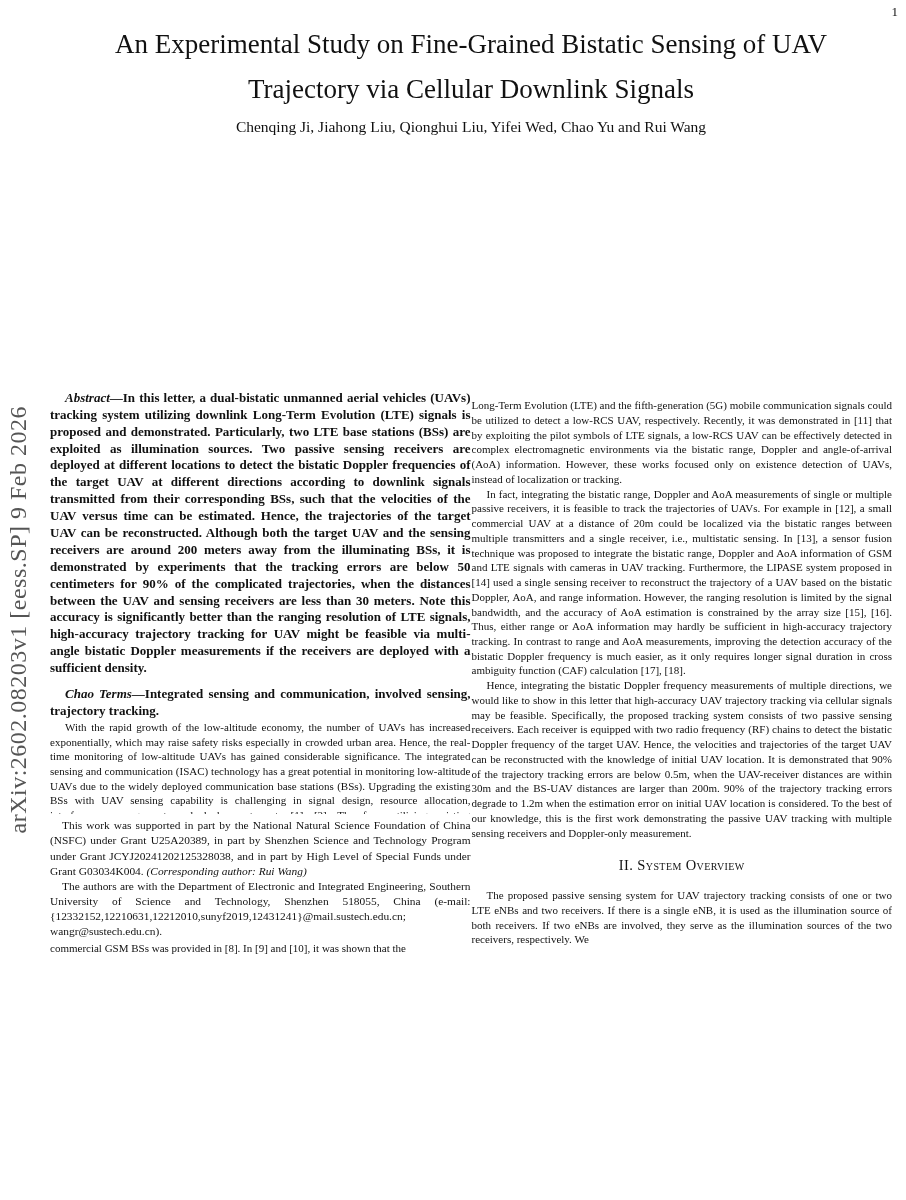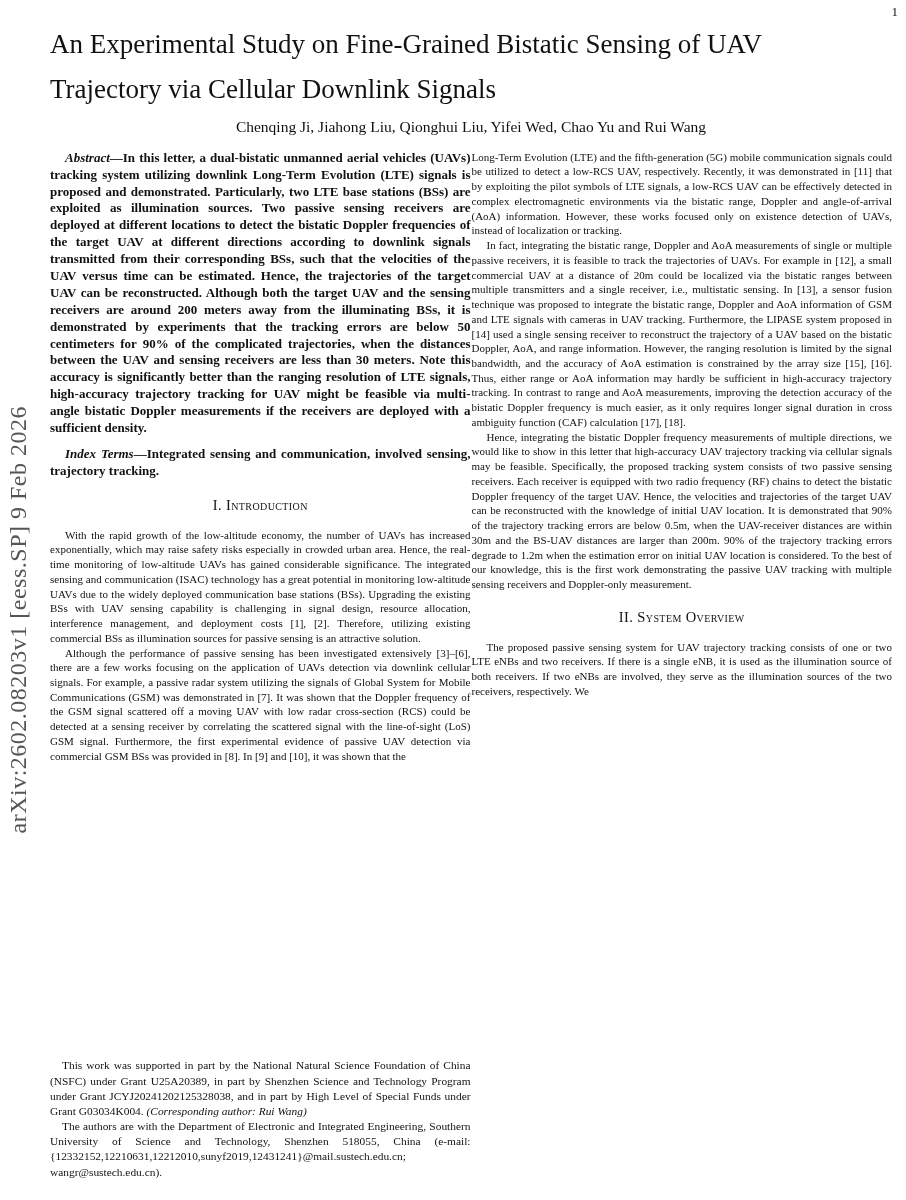--- a/index.html
+++ b/index.html
@@ -33,37 +33,39 @@
   .arxiv-text {
     writing-mode: vertical-rl;
     transform: rotate(180deg);
     font-size: 24px;
     letter-spacing: 0.5px;
     color: #555555;
     white-space: nowrap;
   }
   .content { padding: 16px 14px 0 50px; }
   .title {
+    text-align: center;
     font-size: 27px;
     font-weight: normal;
     line-height: 1.68;
     margin-top: 6px;
   }
   .title-line { display: block; }
   .authors {
     text-align: center;
     font-size: 15.5px;
     margin-top: 5px;
     margin-bottom: 14px;
   }
   .columns {
     display: flex;
     gap: 1px;
     height: 1046px;
     overflow: hidden;
+    align-items: center;
   }
   .column {
     flex: 1 1 0;
     min-width: 0;
     text-align: justify;
   }
   .column.left { position: relative; }
   p.body-para {
     font-size: 11px;
     line-height: 1.34;
@@ -121,23 +123,22 @@
         <span class="title-line">Trajectory via Cellular Downlink Signals</span>
       </h1>
       <div class="authors">Chenqing Ji, Jiahong Liu, Qionghui Liu, Yifei Wed, Chao Yu and Rui Wang</div>
     </header>
 
     <div class="columns">
 
       <div class="column left">
         <p class="abstract"><span class="lead-italic">Abstract</span><span>—In this letter, a dual-bistatic unmanned aerial vehicles (UAVs) tracking system utilizing downlink Long-Term Evolution (LTE) signals is proposed and demonstrated. Particularly, two LTE base stations (BSs) are exploited as illumination sources. Two passive sensing receivers are deployed at different locations to detect the bistatic Doppler frequencies of the target UAV at different directions according to downlink signals transmitted from their corresponding BSs, such that the velocities of the UAV versus time can be estimated. Hence, the trajectories of the target UAV can be reconstructed. Although both the target UAV and the sensing receivers are around 200 meters away from the illuminating BSs, it is demonstrated by experiments that the tracking errors are below 50 centimeters for 90% of the complicated trajectories, when the distances between the UAV and sensing receivers are less than 30 meters. Note this accuracy is significantly better than the ranging resolution of LTE signals, high-accuracy trajectory tracking for UAV might be feasible via multi-angle bistatic Doppler measurements if the receivers are deployed with a sufficient density.</span></p>
 
-        <p class="index-terms"><span class="lead-italic">Index Terms</span><span>—Integrated sensing and communication, involved sensing, trajectory tracking.</span></p>
+        <p class="index-terms"><span class="lead-italic">Chao Terms</span><span>—Integrated sensing and communication, involved sensing, trajectory tracking.</span></p>
 
-        <h2 class="section-heading">I. Introduction</h2>
 
         <p class="body-para">With the rapid growth of the low-altitude economy, the number of UAVs has increased exponentially, which may raise safety risks especially in crowded urban area. Hence, the real-time monitoring of low-altitude UAVs has gained considerable significance. The integrated sensing and communication (ISAC) technology has a great potential in monitoring low-altitude UAVs due to the widely deployed communication base stations (BSs). Upgrading the existing BSs with UAV sensing capability is challenging in signal design, resource allocation, interference management, and deployment costs [1], [2]. Therefore, utilizing existing commercial BSs as illumination sources for passive sensing is an attractive solution.</p>
         <p class="body-para">Although the performance of passive sensing has been investigated extensively [3]–[6], there are a few works focusing on the application of UAVs detection via downlink cellular signals. For example, a passive radar system utilizing the signals of Global System for Mobile Communications (GSM) was demonstrated in [7]. It was shown that the Doppler frequency of the GSM signal scattered off a moving UAV with low radar cross-section (RCS) could be detected at a sensing receiver by correlating the scattered signal with the line-of-sight (LoS) GSM signal. Furthermore, the first experimental evidence of passive UAV detection via commercial GSM BSs was provided in [8]. In [9] and [10], it was shown that the</p>
 
         <div class="footnotes">
           <p class="footnote"><span>This work was supported in part by the National Natural Science Foundation of China (NSFC) under Grant U25A20389, in part by Shenzhen Science and Technology Program under Grant JCYJ20241202125328038, and in part by High Level of Special Funds under Grant G03034K004. </span><span class="italic">(Corresponding author: Rui Wang)</span></p>
           <p class="footnote">The authors are with the Department of Electronic and Integrated Engineering, Southern University of Science and Technology, Shenzhen 518055, China (e-mail: {12332152,12210631,12212010,sunyf2019,12431241}@mail.sustech.edu.cn; wangr@sustech.edu.cn).</p>
         </div>
       </div>
 

